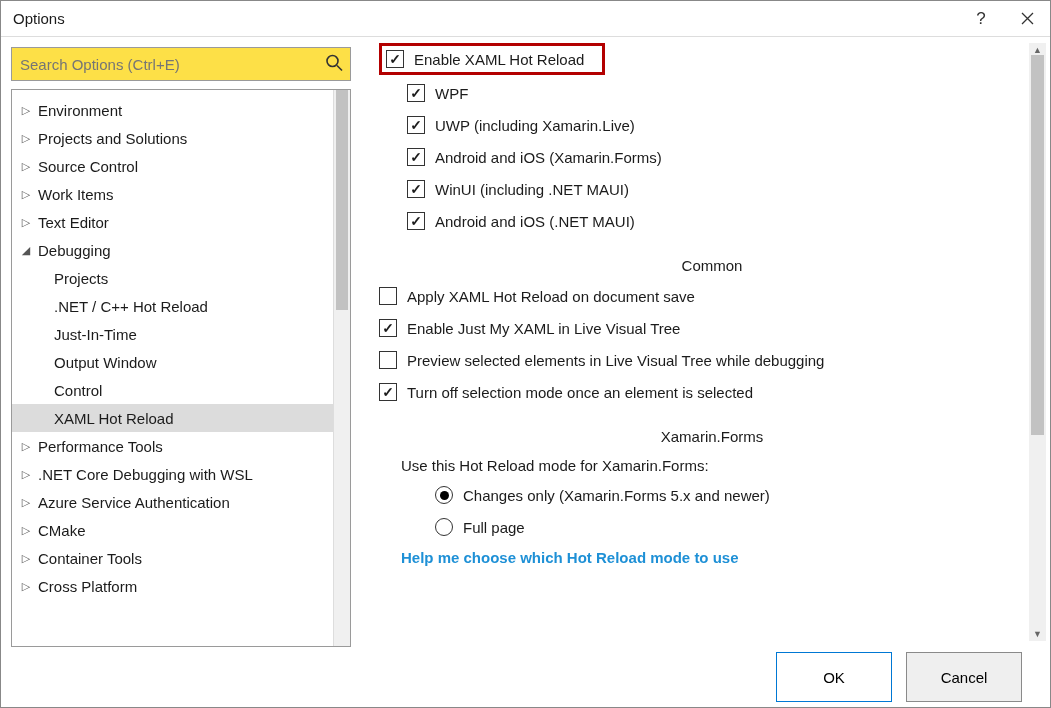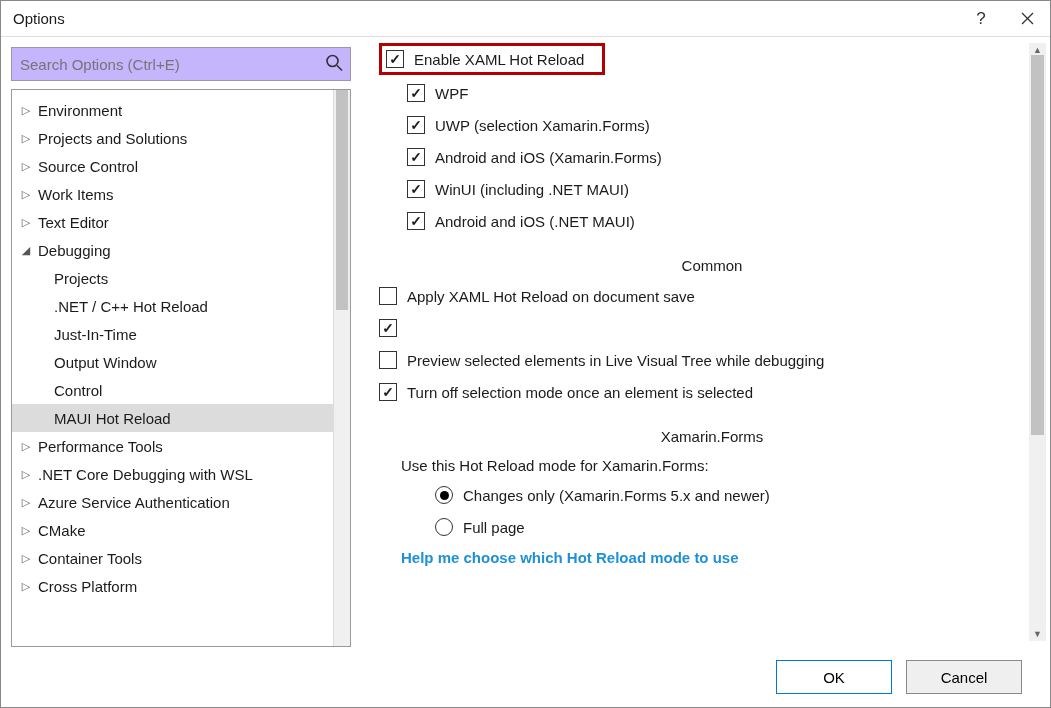--- a/index.html
+++ b/index.html
@@ -3,21 +3,21 @@
 <meta charset="utf-8">
 <style>
 * { box-sizing: border-box; margin: 0; padding: 0; }
 body { font-family: "Segoe UI", Tahoma, sans-serif; font-size: 15px; color: #1b1b1b; background: #fff; width: 1051px; height: 708px; overflow: hidden; border: 1px solid #888; }
 .titlebar { display: flex; align-items: center; height: 36px; padding: 0 0 0 12px; border-bottom: 1px solid #ddd; }
 .titlebar-title { flex: 1; font-size: 15px; }
 .titlebar-btn { width: 46px; height: 36px; display: flex; align-items: center; justify-content: center; font-size: 17px; color: #333; cursor: default; }
 .content { display: flex; height: 610px; }
 .sidebar { width: 360px; padding: 10px 10px 0 10px; display: flex; flex-direction: column; }
 .search-wrap { position: relative; margin-bottom: 8px; }
-.search-input { width: 100%; height: 34px; padding: 4px 34px 4px 8px; border: 1px solid #9a9a9a; font-size: 15px; font-family: inherit; color: #555; background: #c4b5fd; }
+.search-input { width: 100%; height: 34px; padding: 4px 34px 4px 8px; border: 1px solid #9a9a9a; font-size: 15px; font-family: inherit; color: #555; background: #fde047; }
 .search-icon { position: absolute; right: 8px; top: 50%; transform: translateY(-50%); }
 .tree-wrap { flex: 1; border: 1px solid #9a9a9a; overflow: hidden; display: flex; }
 .tree { flex: 1; overflow-y: auto; padding: 6px 0; }
 .tree-scrollbar { width: 17px; background: #f0f0f0; border-left: 1px solid #ddd; position: relative; }
 .tree-thumb { position: absolute; left: 2px; right: 2px; top: 0; height: 220px; background: #c2c2c2; }
 .tree-item { display: flex; align-items: center; height: 28px; padding-left: 6px; cursor: default; white-space: nowrap; }
 .tree-item .arrow { width: 16px; display: inline-flex; justify-content: center; font-size: 11px; color: #555; }
 .tree-item.child { padding-left: 38px; }
 .tree-label { padding-left: 4px; }
 .tree-item.selected { background: #dcdcdc; }
@@ -33,21 +33,21 @@
 .checkbox.checked::after { content: "✓"; }
 .section-head { display: flex; align-items: center; margin-top: 20px; margin-bottom: 6px; padding-left: 22px; flex-direction: column; }
 .section-head .line { flex: 1; height: 1px; background: #c8c8c8; margin-left: 8px; }
 .radio-row { display: flex; align-items: center; height: 32px; padding-left: 56px; }
 .radio { width: 18px; height: 18px; border: 1px solid #333; border-radius: 50%; margin-right: 10px; display: inline-flex; align-items: center; justify-content: center; }
 .radio.checked::after { content: ""; width: 9px; height: 9px; background: #000; border-radius: 50%; display: block; }
 .plain-label { padding-left: 22px; height: 28px; display: flex; align-items: center; }
 .help-link { color: #1e90d6; padding-left: 22px; height: 28px; display: flex; align-items: center; cursor: pointer; font-weight: bold; }
 .highlight-box { border: 3px solid #b30000; display: inline-flex; align-items: center; padding: 4px 18px 4px 4px; margin-bottom: 2px; }
 .footer { height: 60px; display: flex; align-items: center; justify-content: flex-end; padding: 0 28px; gap: 14px; }
-.btn { width: 116px; height: 34px; border: 1px solid #8a8a8a; background: #efefef; font-size: 15px; font-family: inherit; }
+.btn { width: 116px; height: 50px; border: 1px solid #8a8a8a; background: #efefef; font-size: 15px; font-family: inherit; }
 .btn.primary { border: 1.5px solid #0078d4; background: #fff; }
 </style>
 </head>
 <body>
 
 <div class="titlebar">
   <div class="titlebar-title">Options</div>
   <div class="titlebar-btn">?</div>
   <div class="titlebar-btn">
     <svg width="13" height="13" viewBox="0 0 13 13">
@@ -102,21 +102,21 @@
           <div class="tree-item child">
             <span class="tree-label">Just-In-Time</span>
           </div>
           <div class="tree-item child">
             <span class="tree-label">Output Window</span>
           </div>
           <div class="tree-item child">
             <span class="tree-label">Control</span>
           </div>
           <div class="tree-item child selected">
-            <span class="tree-label">MAUI Hot Reload</span>
+            <span class="tree-label">XAML Hot Reload</span>
           </div>
           <div class="tree-item">
             <span class="arrow">▷</span>
             <span class="tree-label">Performance Tools</span>
           </div>
           <div class="tree-item">
             <span class="arrow">▷</span>
             <span class="tree-label">.NET Core Debugging with WSL</span>
           </div>
           <div class="tree-item">
@@ -148,21 +148,21 @@
         <span class="checkbox checked"></span>
         <span>Enable XAML Hot Reload</span>
       </div>
       <div id="platforms">
           <div class="check-row indent1">
             <span class="checkbox checked"></span>
             <span>WPF</span>
           </div>
           <div class="check-row indent1">
             <span class="checkbox checked"></span>
-            <span>UWP (selection Xamarin.Forms)</span>
+            <span>UWP (including Xamarin.Live)</span>
           </div>
           <div class="check-row indent1">
             <span class="checkbox checked"></span>
             <span>Android and iOS (Xamarin.Forms)</span>
           </div>
           <div class="check-row indent1">
             <span class="checkbox checked"></span>
             <span>WinUI (including .NET MAUI)</span>
           </div>
           <div class="check-row indent1">
@@ -174,20 +174,21 @@
           <span>Common</span>
           <div class="line"></div>
         </div>
       <div id="common">
           <div class="check-row">
             <span class="checkbox"></span>
             <span>Apply XAML Hot Reload on document save</span>
           </div>
           <div class="check-row">
             <span class="checkbox checked"></span>
+            <span>Enable Just My XAML in Live Visual Tree</span>
           </div>
           <div class="check-row">
             <span class="checkbox"></span>
             <span>Preview selected elements in Live Visual Tree while debugging</span>
           </div>
           <div class="check-row">
             <span class="checkbox checked"></span>
             <span>Turn off selection mode once an element is selected</span>
           </div>
         </div>

